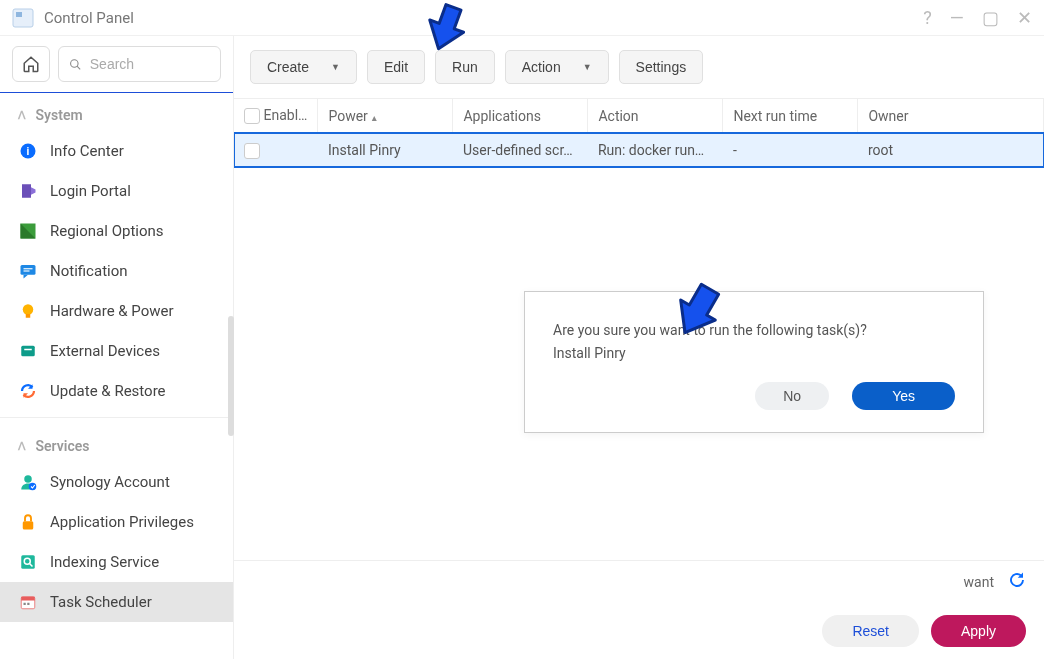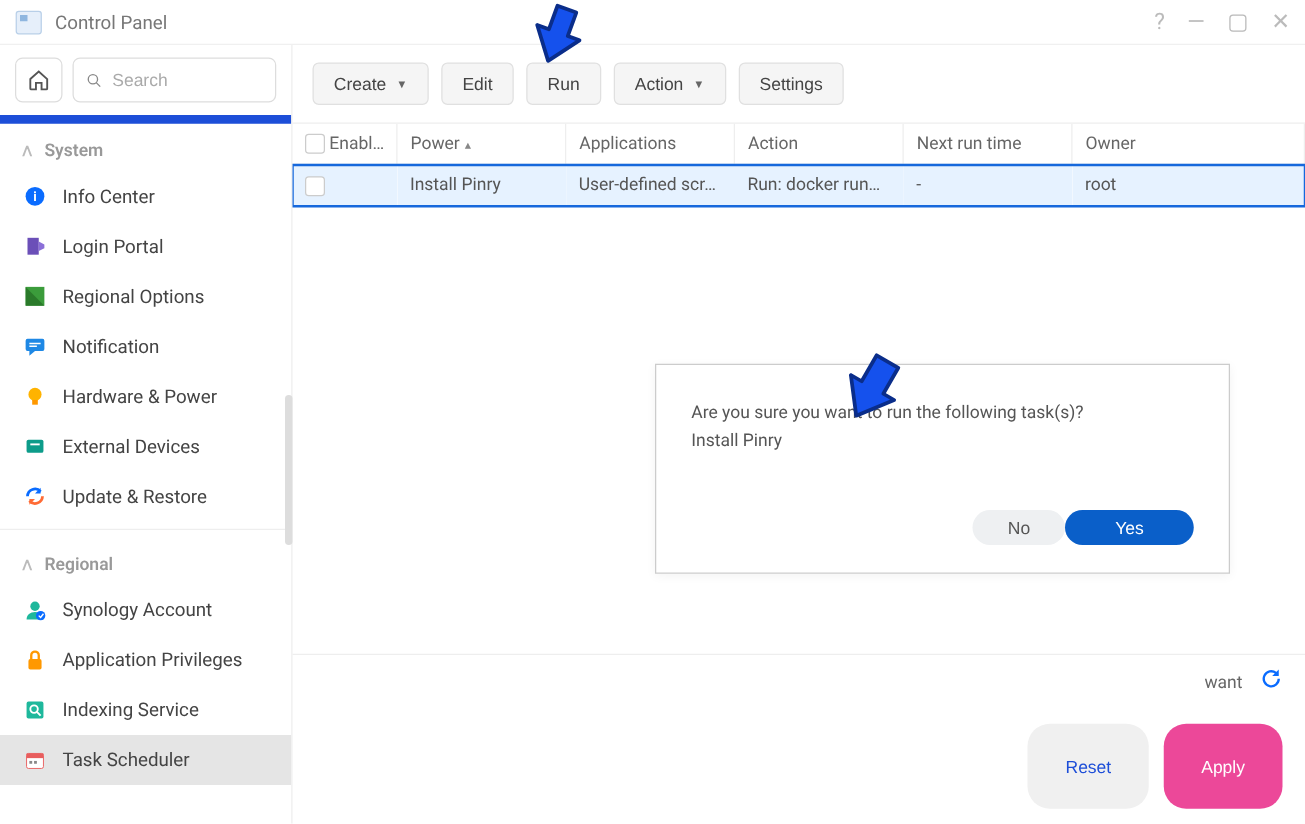--- a/index.html
+++ b/index.html
@@ -34,21 +34,21 @@
       width: 234px;
       border-right: 1px solid #eee;
       display: flex;
       flex-direction: column;
       overflow-y: auto;
     }
     .btn-box {
       display:flex;
       padding: 10px 12px 10px 12px;
       gap: 8px;
-      border-bottom: 7px solid #1d4ed8;
+      border-bottom: 1px solid #1d4ed8;
     }
     .home-btn {
       width: 38px; height: 36px;
       border: 1px solid #ddd;
       border-radius: 6px;
       display: flex; align-items: center; justify-content: center;
       color: #555;
       cursor: pointer;
     }
     .search-wrap {
@@ -98,21 +98,21 @@
       padding: 14px 16px;
     }
     .btn {
       border: 1px solid #e0e0e0;
       background: #f5f5f5;
       color: #444;
       border-radius: 5px;
       padding: 8px 16px;
       font-size: 14px;
       cursor: pointer;
-      display: inline-flex; align-items: center; gap: 8px;
+      display: inline-flex; align-items: center; gap: 22px;
     }
     .caret-down { font-size: 9px; color: #666; }
     .table-wrap {
       border-top: 1px solid #eee;
       flex: 1;
       overflow: hidden;
     }
     table { border-collapse: collapse; width: 100%; }
     th, td {
       text-align: left;
@@ -164,42 +164,42 @@
     .btn-secondary {
       background: #f0f0f0;
       border: none;
       border-radius: 18px;
       padding: 8px 30px;
       color: #1d4ed8;
       cursor: pointer;
       font-size: 14px;
     }
     .btn-primary {
-      background: #ec4899;
+      background: #be185d;
       border: none;
       border-radius: 18px;
-      padding: 26px 30px;
+      padding: 8px 30px;
       color: #fff;
       cursor: pointer;
       font-size: 14px;
       font-weight: 500;
     }
     .dialog {
       position: absolute;
       left: 290px; top: 255px;
       width: 460px;
       border: 1px solid #ccc;
       background: #fff;
       padding: 28px 28px 22px 28px;
       box-shadow: 0 2px 8px rgba(0,0,0,0.05);
     }
     .dialog p { color: #555; line-height: 1.5; margin-bottom: 2px;}
     .dialog-actions {
-      margin-top: 44px;
-      display: flex; justify-content: flex-end; gap: 0;
+      margin-top: 18px;
+      display: flex; justify-content: flex-end; gap: 23px;
     }
     .dlg-no {
       background: #eef0f2; border:none; border-radius: 16px;
       padding: 6px 28px; color:#555; cursor:pointer; font-size:14px;
     }
     .dlg-yes {
       background: #0a5fc9; border:none; border-radius: 16px;
       padding: 6px 40px; color:#fff; cursor:pointer; font-size:14px;
     }
     .arrow {
@@ -321,21 +321,21 @@
             <polygon points="6,21 6,15 12,15" fill="#ff6b35"></polygon>
           </svg>
         </span>
       <span>Update &amp; Restore</span>
     </div>
 
     <div class="divider"></div>
 
     <div class="section-header">
       <span class="chev">ᐱ</span>
-      <span>Regional</span>
+      <span>Services</span>
     </div>
 
     <div class="nav-item">
       <span class="nav-icon">
           <svg width="18" height="18" viewBox="0 0 24 24">
             <circle cx="12" cy="8" r="5" fill="#1eb89c"></circle>
             <path d="M3 22c0-5 4-8 9-8s9 3 9 8" fill="#1eb89c"></path>
             <circle cx="18" cy="18" r="5" fill="#0a6cff"></circle>
             <path d="M16 18l2 2 3-4" fill="none" stroke="#fff" stroke-width="1.5"></path>
           </svg>

